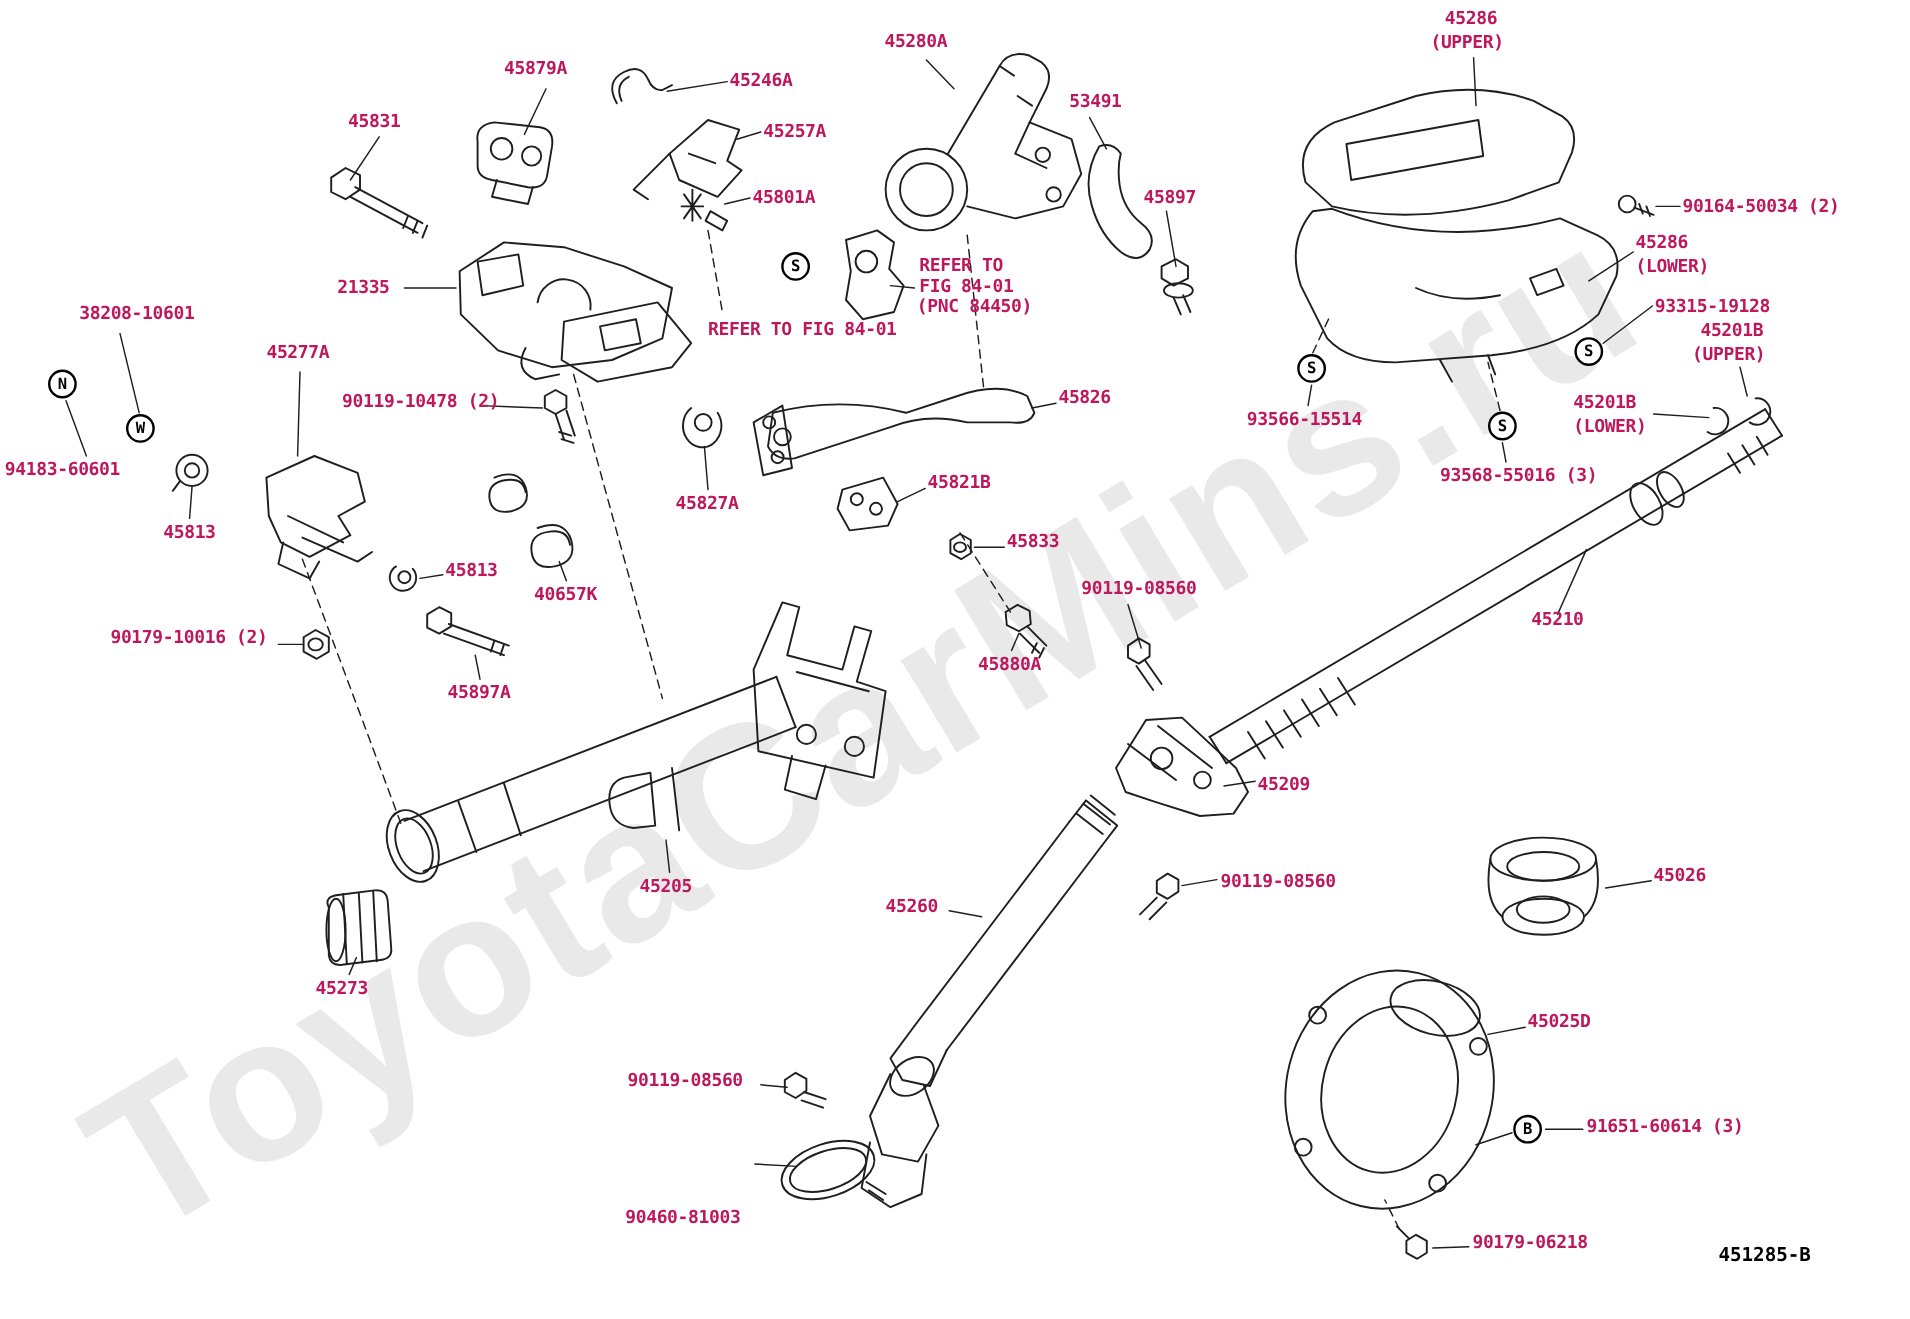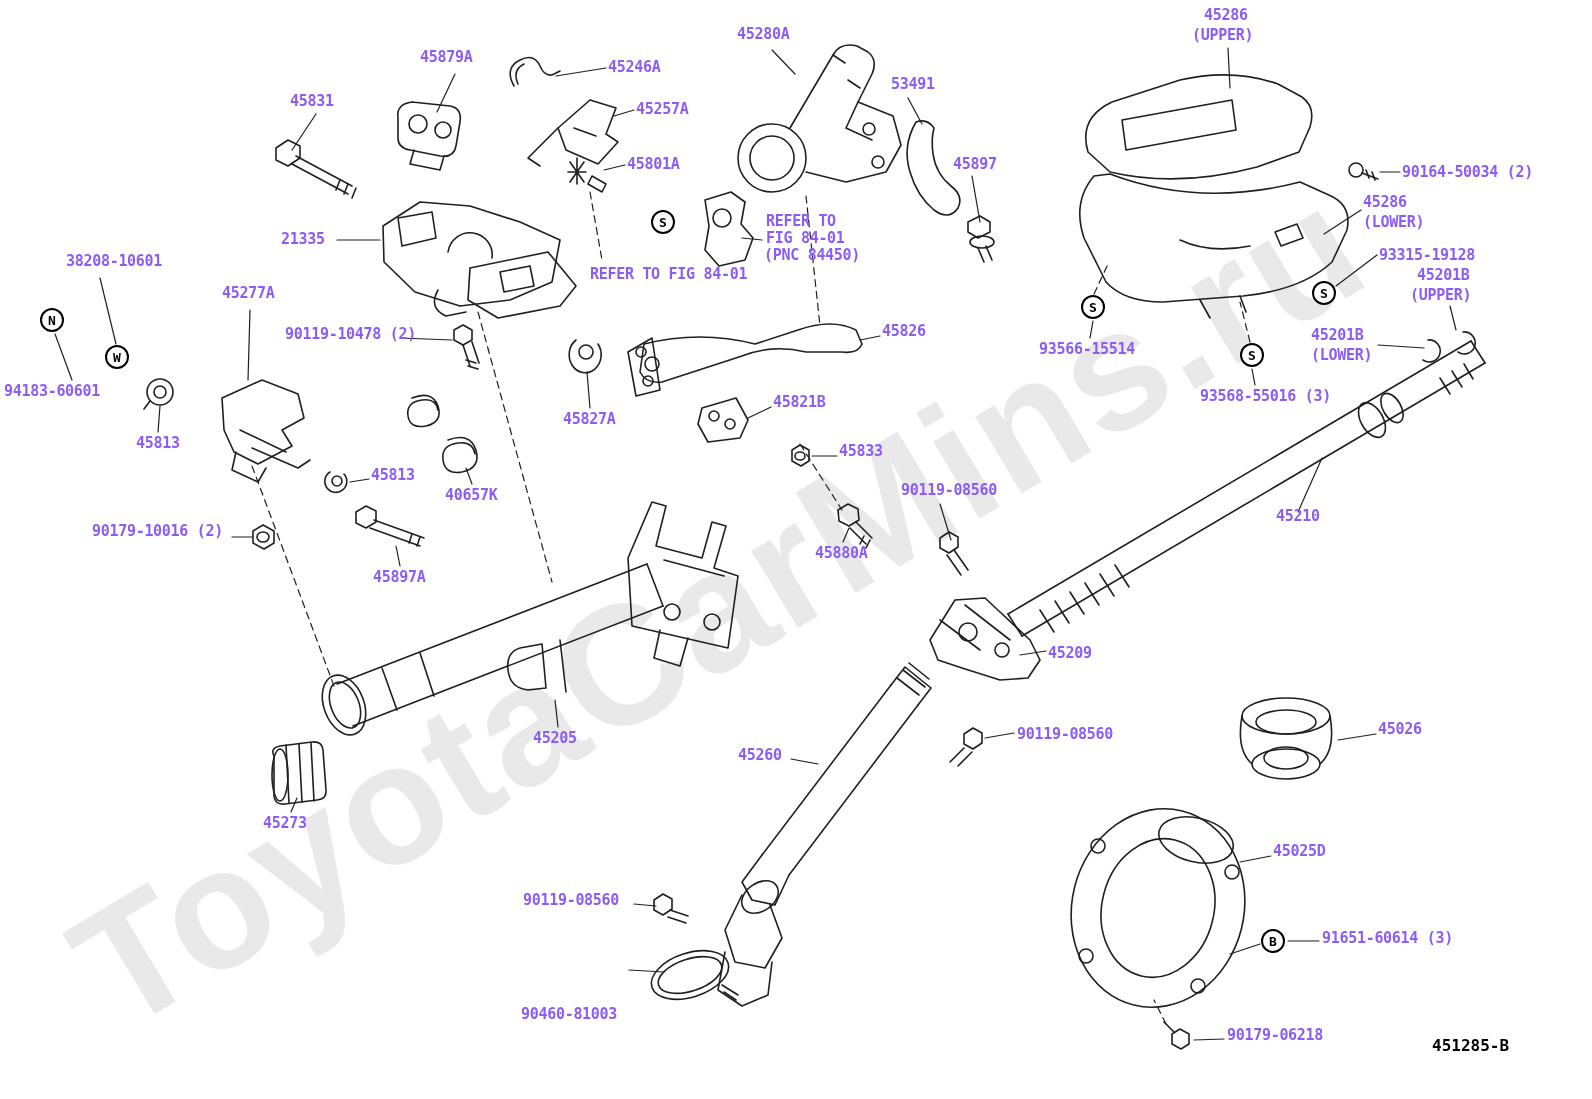--- a/index.html
+++ b/index.html
@@ -15,21 +15,21 @@
     font-size:170px; font-weight:bold; letter-spacing:2px;
     color:rgba(70,70,70,0.12); white-space:nowrap;
     transform:rotate(-31deg); transform-origin:0 0;
     pointer-events:none;
   }
   svg.art { position:absolute; left:0; top:0; }
   .art * { stroke:#1f1f1f; fill:none; stroke-width:1.6px; stroke-linecap:round; stroke-linejoin:round; }
   .art .ld  { stroke-width:1.2px; }
   .art .dsh { stroke-width:1.2px; stroke-dasharray:7 5; }
   .lbl {
-    position:absolute; font-size:15px; font-weight:bold; color:#8b5cf6;
+    position:absolute; font-size:15px; font-weight:bold; color:#be185d;
     white-space:nowrap; letter-spacing:-0.3px;
   }
   .circ {
     position:absolute; width:24px; height:24px; border:2px solid #000;
     border-radius:50%; background:#fff; color:#000;
     font-size:13px; font-weight:bold;
     display:flex; align-items:center; justify-content:center;
   }
   .footer { position:absolute; font-size:16px; font-weight:bold; color:#000; }
 </style>

